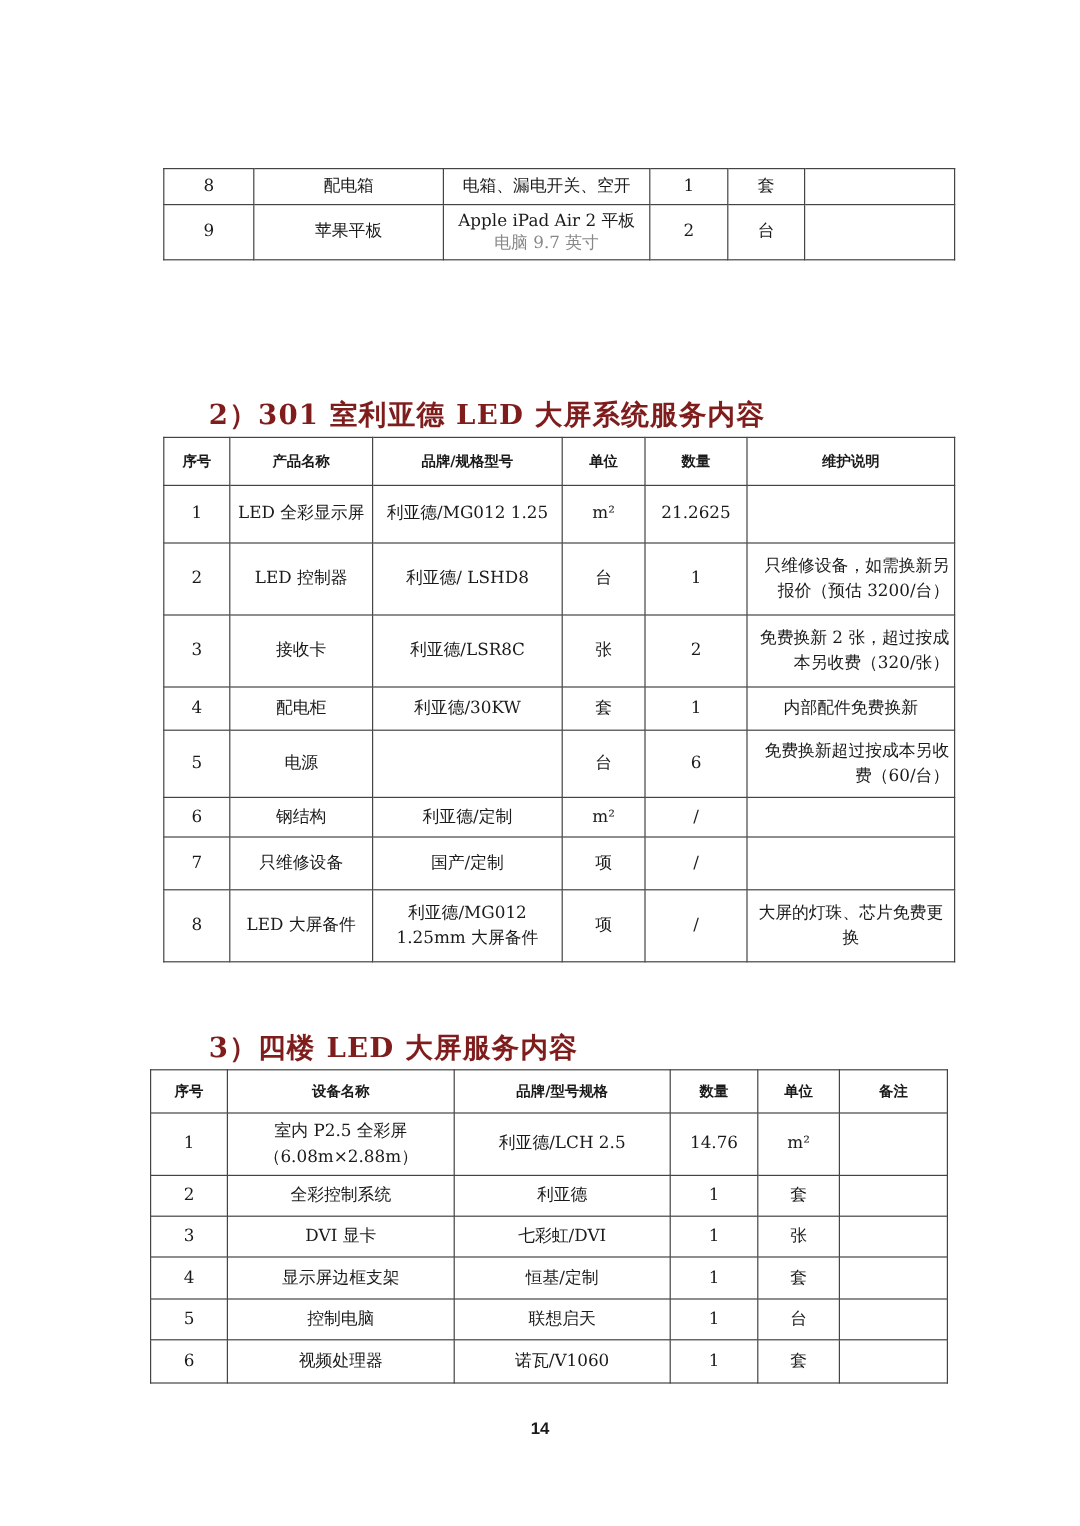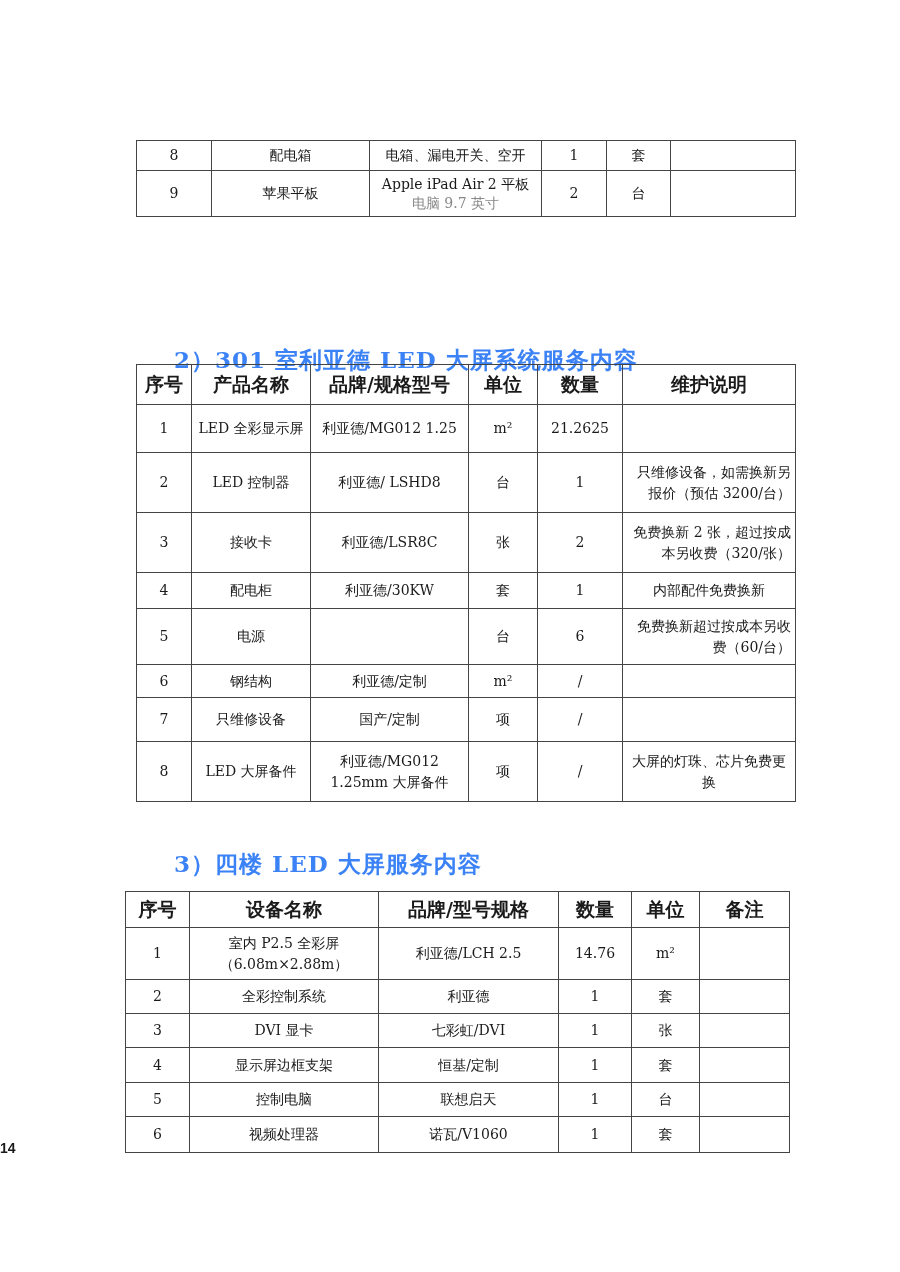--- a/index.html
+++ b/index.html
@@ -2,27 +2,27 @@
 <html><head>
 <meta charset="utf-8">
 <style>
   html, body { margin:0; padding:0; }
   body {
     width:900px; height:1272px; background:#ffffff; position:relative; overflow:hidden;
     font-family: "DejaVu Serif", "Liberation Serif", serif; color:#1a1a1a;
   }
   table { border-collapse:collapse; position:absolute; table-layout:fixed; }
   td, th { border:1px solid #444; text-align:center; vertical-align:middle; font-size:14px; line-height:21px; padding:0 4px; font-weight:normal; }
-  th { font-family: "DejaVu Sans", "Liberation Sans", sans-serif; font-weight:bold; font-size:19px; }
+  th { font-family: "DejaVu Sans", "Liberation Sans", sans-serif; font-weight:bold; font-size:12px; }
   td.left { text-align:right; }
   .title {
     position:absolute; font-family: "DejaVu Serif", "Liberation Serif", serif; font-weight:bold;
-    font-size:23px; letter-spacing:1px; color:#3b82f6;margin-top:15px;
+    font-size:23px; letter-spacing:1px; color:#7f1d1d;
   }
-  .page-num { position:absolute; left:0; width:900px; top:1140px; 
+  .page-num { position:absolute; left:0; width:900px; top:1182px; text-align:center;
     font-family:"Liberation Sans", sans-serif; font-weight:bold; font-size:14px; }
   .faded { color:#888; }
 </style>
 </head>
 <body>
 
 <table style="left:136px; top:140px; width:659px;">
   <colgroup>
       <col style="width:75px">
       <col style="width:158px">
@@ -133,21 +133,21 @@
     <td>8</td>
     <td>LED 大屏备件</td>
     <td>利亚德/MG012 1.25mm 大屏备件</td>
     <td>项</td>
     <td>/</td>
     <td>大屏的灯珠、芯片免费更换</td>
   </tr>
 </tbody>
   </table>
 
-<div class="title" style="left:174px; top:834px;">3）四楼 LED 大屏服务内容</div>
+<div class="title" style="left:174px; top:858px;">3）四楼 LED 大屏服务内容</div>
 <table style="left:125px; top:891px; width:664px;">
   <colgroup>
       <col style="width:64px">
       <col style="width:189px">
       <col style="width:180px">
       <col style="width:73px">
       <col style="width:68px">
       <col style="width:90px">
     </colgroup>
   <tbody>

